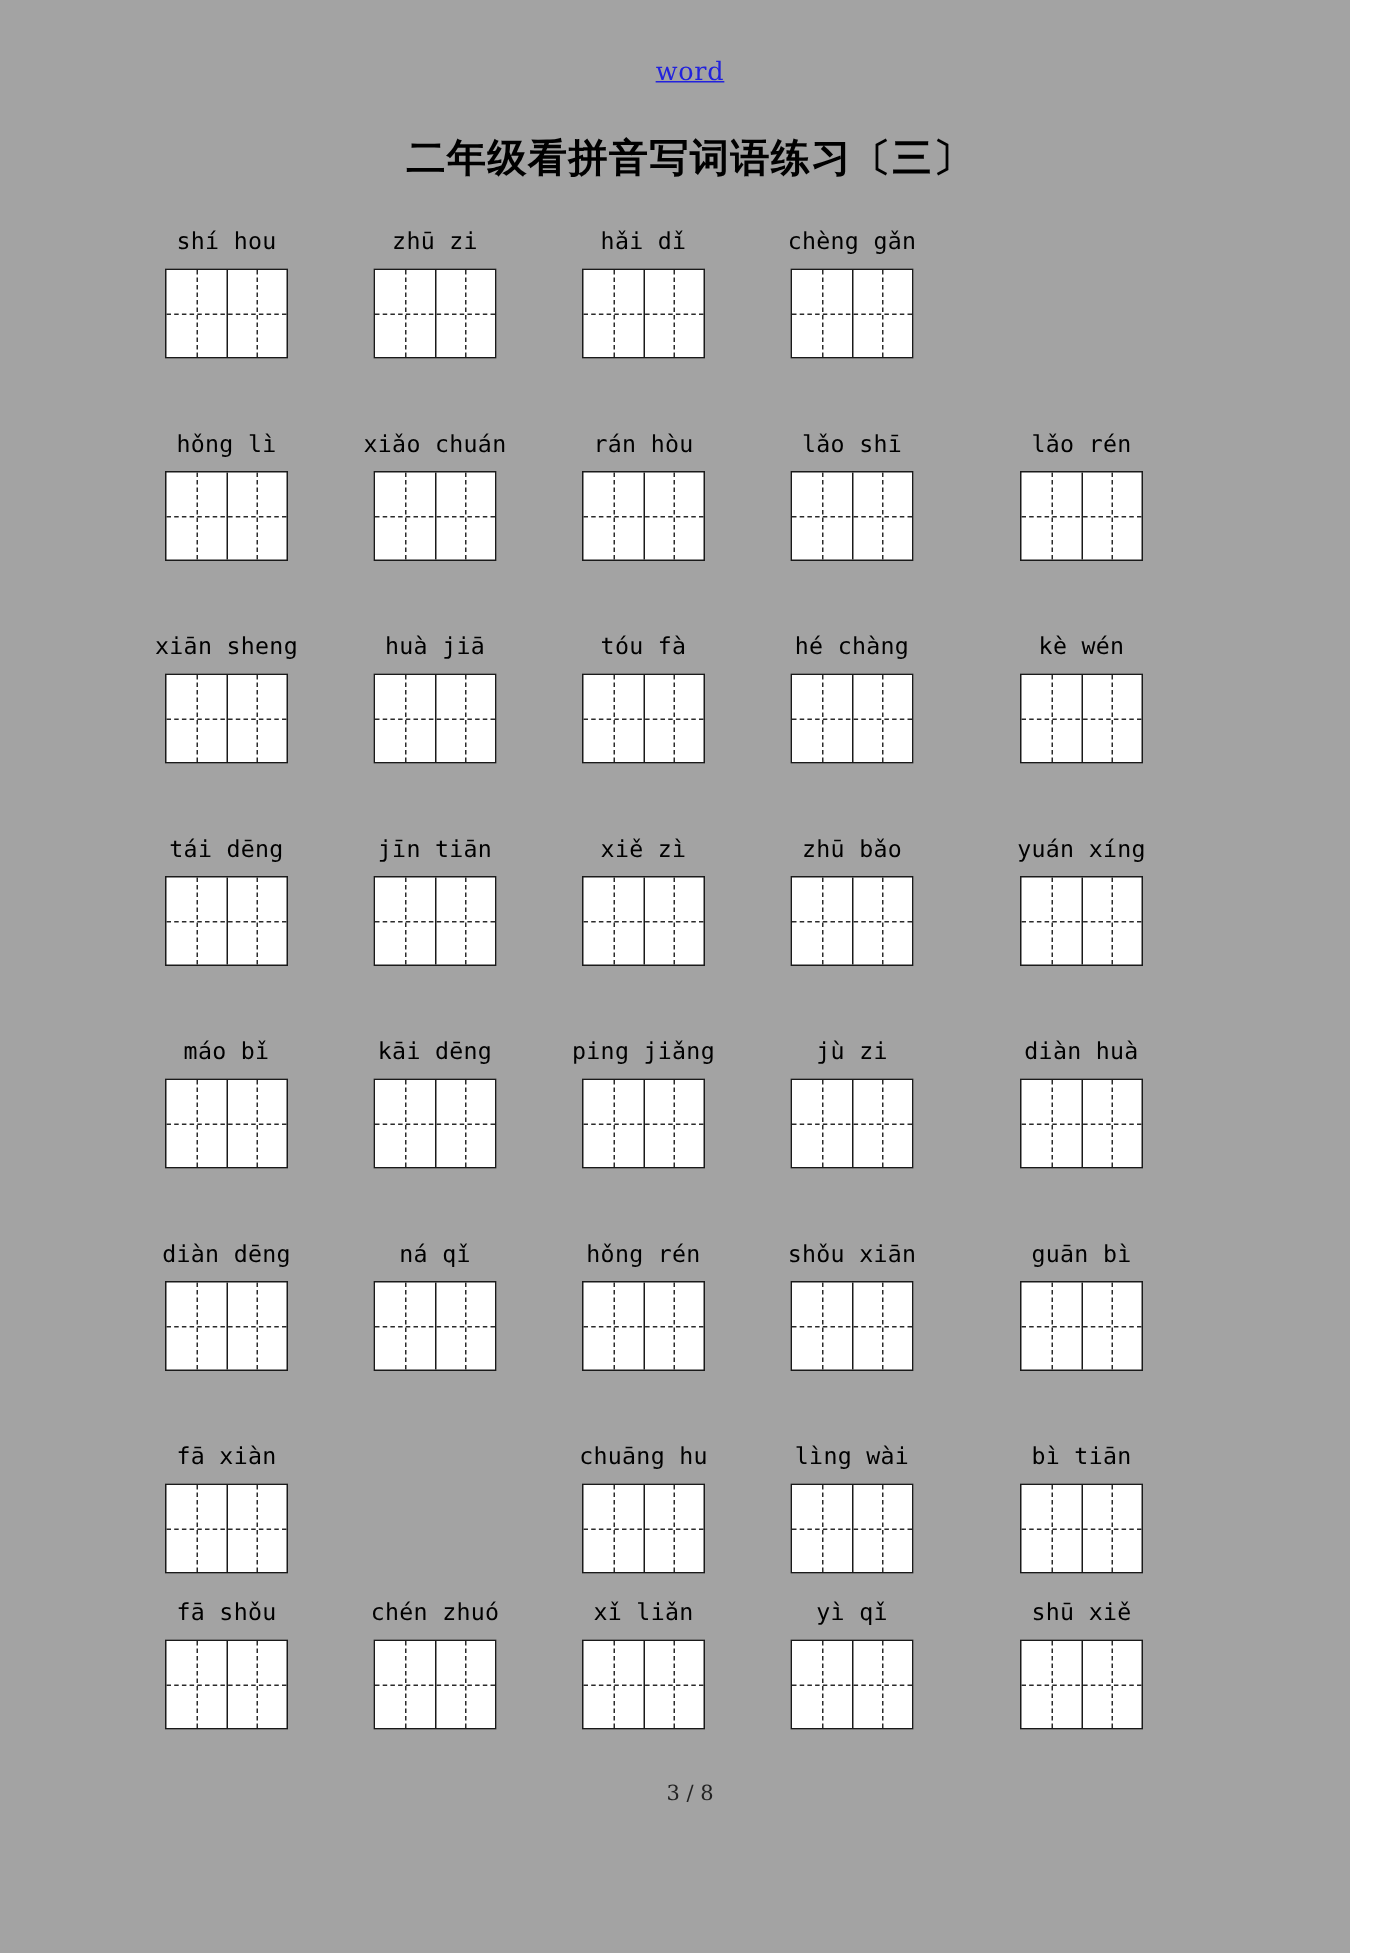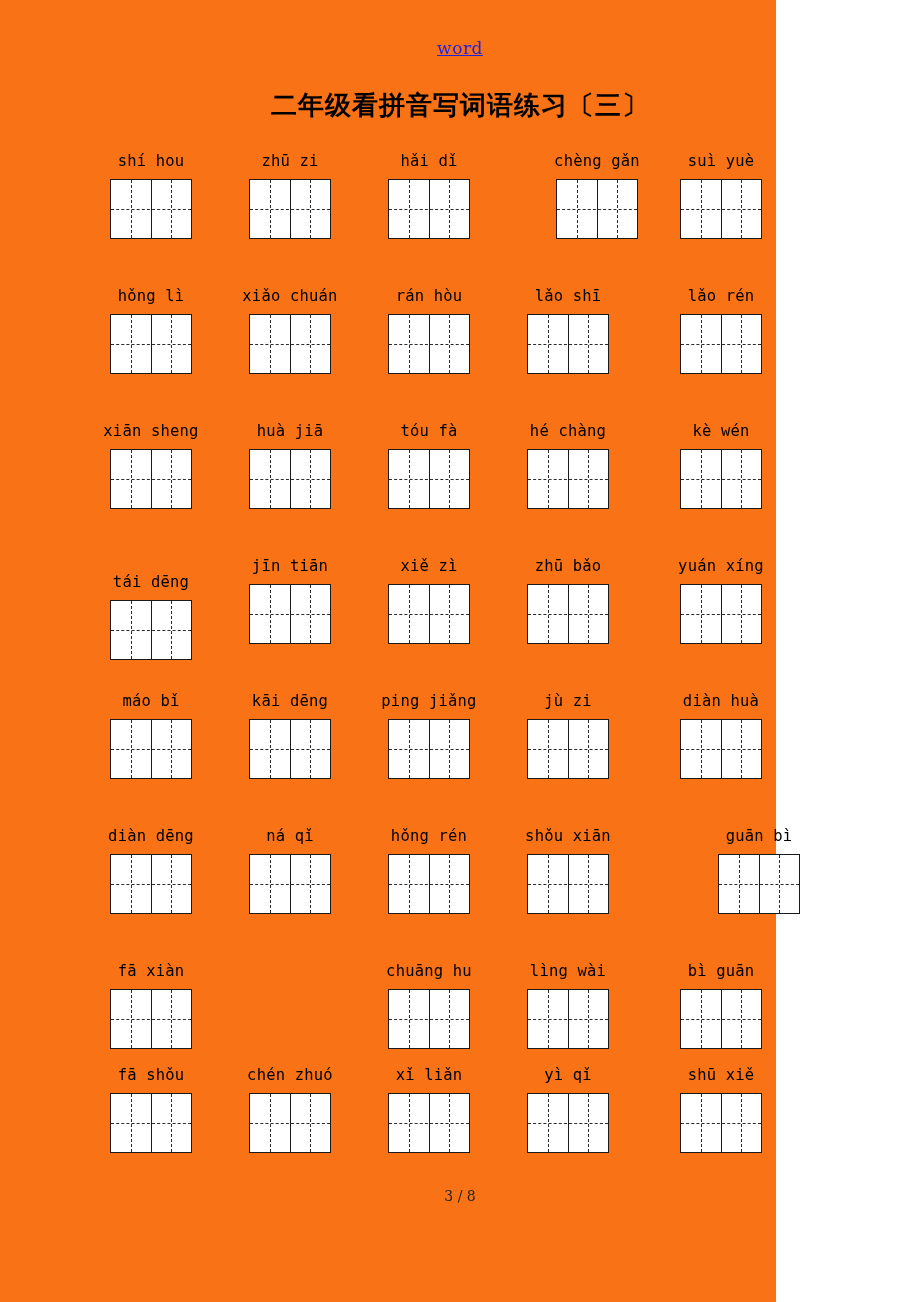--- a/index.html
+++ b/index.html
@@ -10,23 +10,23 @@
   body {
     width: 920px;
     height: 1302px;
     position: relative;
     font-family: "DejaVu Sans", sans-serif;
     overflow: hidden;
   }
 
   .page {
     position: relative;
-    width: 776px;
+    width: 900px;
     height: 1302px;
-    background: #f97316;
+    background: #a3a3a3;
   }
 
   
   .word-link {
     position: absolute;
     top: 38px;
     left: 0;
     width: 920px;
     text-align: center;
     font-family: "DejaVu Serif", serif;
@@ -169,38 +169,29 @@
         </div>
         <div class="ex-cell" style="left: 235px;">
           <div class="pinyin">zhū  zi</div>
           <div class="grid-box">
             <span class="dash-v1"></span>
             <span class="dash-v2"></span>
             <span class="dash-h"></span>
             <span class="mid-v"></span>
           </div>
         </div>
-        <div class="ex-cell" style="left: 542px;">
+        <div class="ex-cell" style="left: 513px;">
           <div class="pinyin">chèng gǎn</div>
           <div class="grid-box">
             <span class="dash-v1"></span>
             <span class="dash-v2"></span>
             <span class="dash-h"></span>
             <span class="mid-v"></span>
           </div>
         </div>
-        <div class="ex-cell" style="left: 666px;">
-          <div class="pinyin">suì  yuè</div>
-          <div class="grid-box">
-            <span class="dash-v1"></span>
-            <span class="dash-v2"></span>
-            <span class="dash-h"></span>
-            <span class="mid-v"></span>
-          </div>
-        </div>
       </div>
       <div class="ex-row">
         <div class="ex-cell" style="left: 96px;">
           <div class="pinyin">hǒng  lì</div>
           <div class="grid-box">
             <span class="dash-v1"></span>
             <span class="dash-v2"></span>
             <span class="dash-h"></span>
             <span class="mid-v"></span>
           </div>
@@ -283,21 +274,21 @@
           <div class="pinyin">kè  wén</div>
           <div class="grid-box">
             <span class="dash-v1"></span>
             <span class="dash-v2"></span>
             <span class="dash-h"></span>
             <span class="mid-v"></span>
           </div>
         </div>
       </div>
       <div class="ex-row">
-        <div class="ex-cell" style="left: 96px; margin-top: 16px;">
+        <div class="ex-cell" style="left: 96px;">
           <div class="pinyin">tái dēng</div>
           <div class="grid-box">
             <span class="dash-v1"></span>
             <span class="dash-v2"></span>
             <span class="dash-h"></span>
             <span class="mid-v"></span>
           </div>
         </div>
         <div class="ex-cell" style="left: 235px;">
           <div class="pinyin">jīn  tiān</div>
@@ -413,21 +404,21 @@
         </div>
         <div class="ex-cell" style="left: 513px;">
           <div class="pinyin">shǒu xiān</div>
           <div class="grid-box">
             <span class="dash-v1"></span>
             <span class="dash-v2"></span>
             <span class="dash-h"></span>
             <span class="mid-v"></span>
           </div>
         </div>
-        <div class="ex-cell" style="left: 704px;">
+        <div class="ex-cell" style="left: 666px;">
           <div class="pinyin">guān  bì</div>
           <div class="grid-box">
             <span class="dash-v1"></span>
             <span class="dash-v2"></span>
             <span class="dash-h"></span>
             <span class="mid-v"></span>
           </div>
         </div>
       </div>
       <div class="ex-row tight">
@@ -452,21 +443,21 @@
         <div class="ex-cell" style="left: 513px;">
           <div class="pinyin">lìng wài</div>
           <div class="grid-box">
             <span class="dash-v1"></span>
             <span class="dash-v2"></span>
             <span class="dash-h"></span>
             <span class="mid-v"></span>
           </div>
         </div>
         <div class="ex-cell" style="left: 666px;">
-          <div class="pinyin">bì guān</div>
+          <div class="pinyin">bì tiān</div>
           <div class="grid-box">
             <span class="dash-v1"></span>
             <span class="dash-v2"></span>
             <span class="dash-h"></span>
             <span class="mid-v"></span>
           </div>
         </div>
       </div>
       <div class="ex-row tight">
         <div class="ex-cell" style="left: 96px;">

